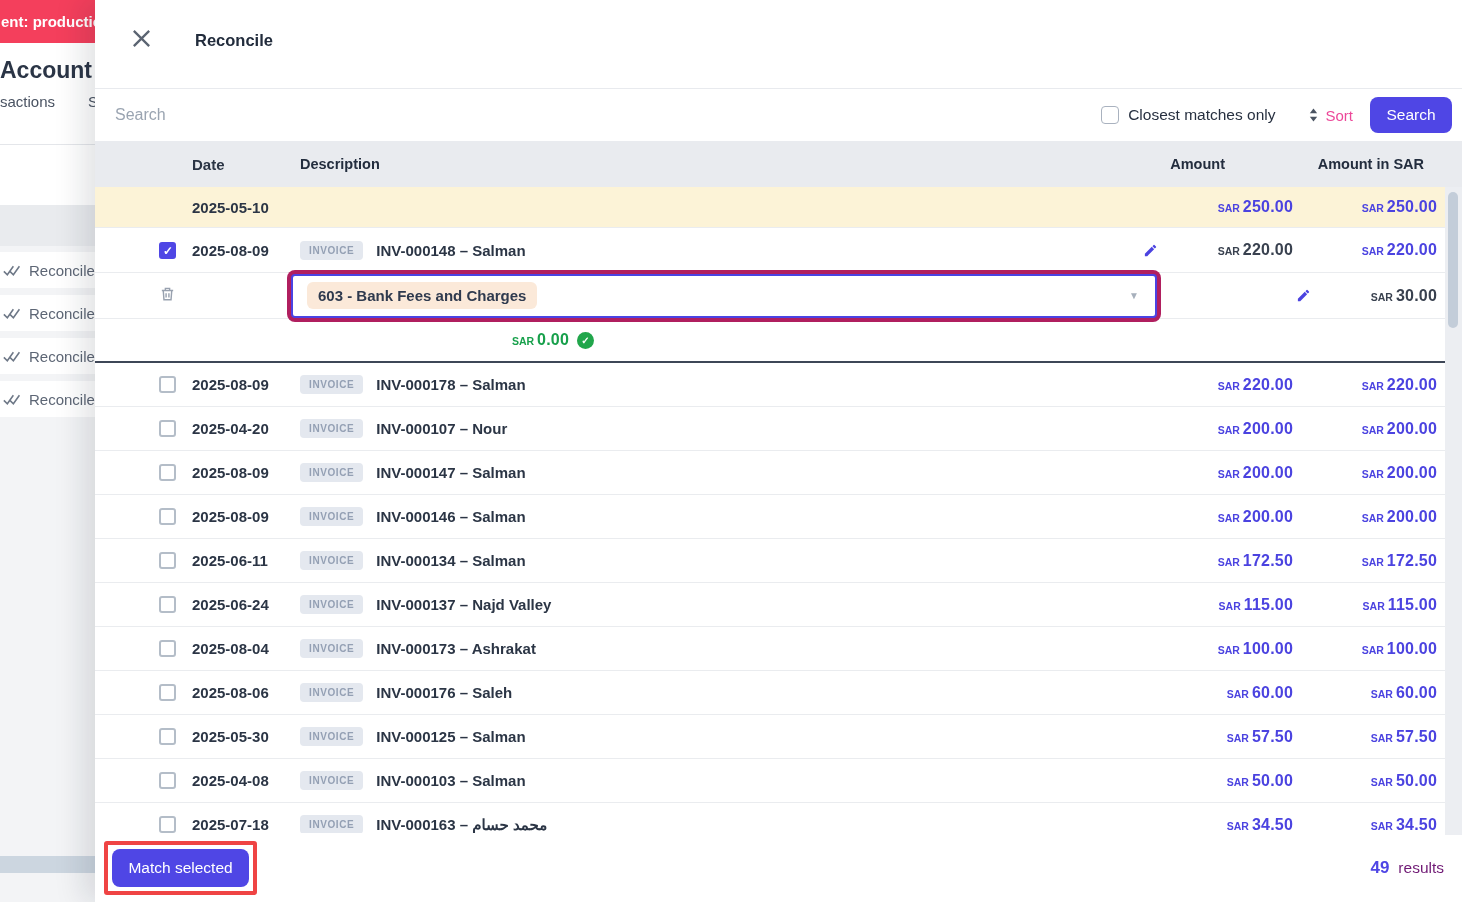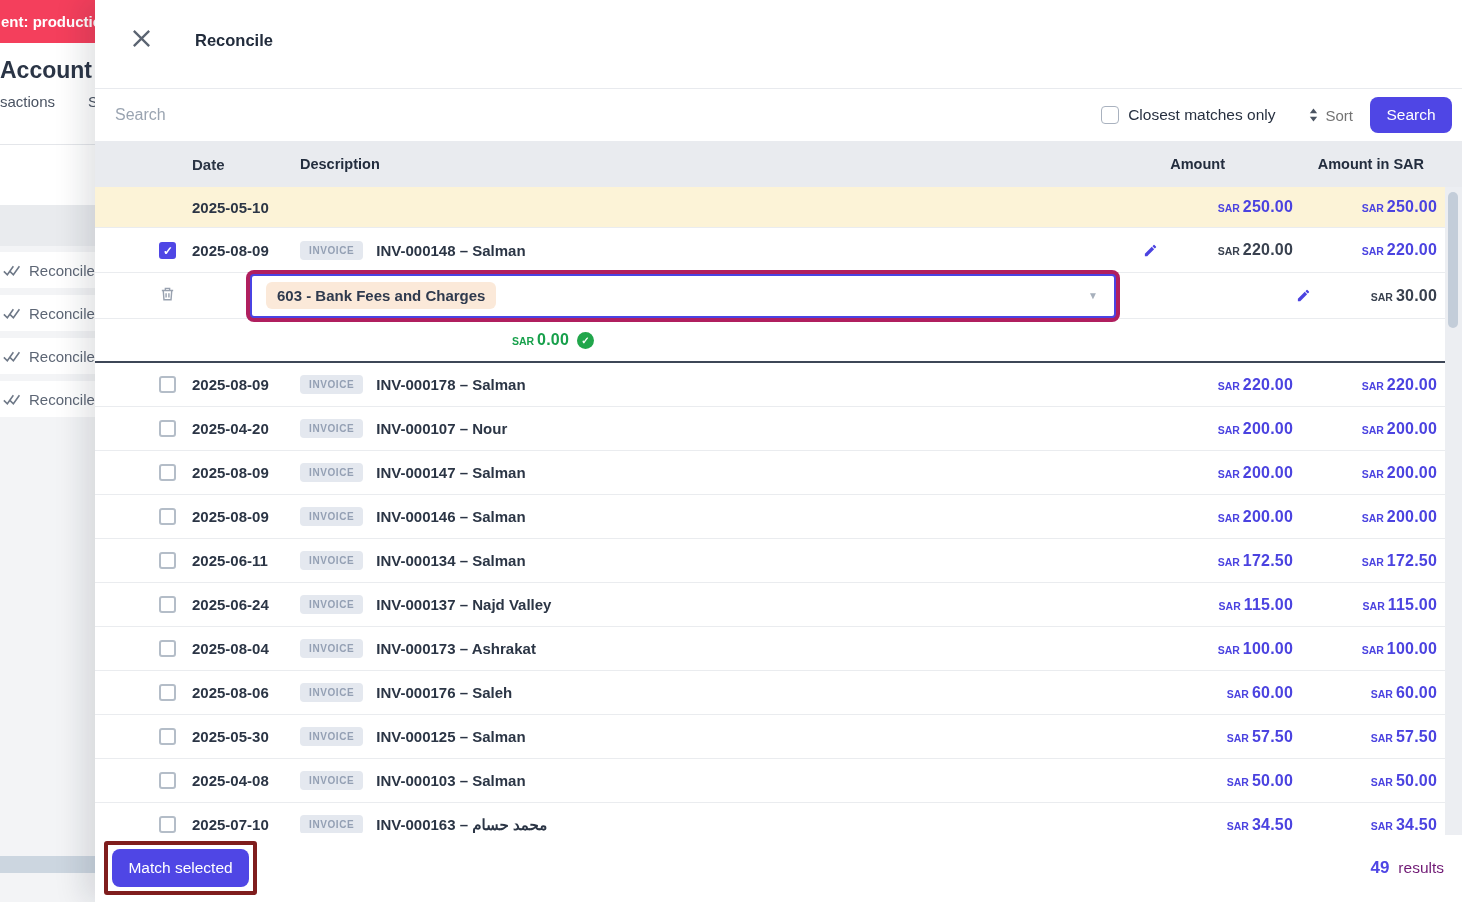--- a/index.html
+++ b/index.html
@@ -34,21 +34,21 @@
   .modal-title { position:absolute; left:100px; top:31px; font-size:16.5px; font-weight:700; color:#222c3c; }
 
   .search-row { height:53px; border-top:1px solid #e8eaee; display:flex; align-items:center;
     padding-left:20px; padding-right:10px; flex-shrink:0; }
   .search-input { flex:1; border:none; outline:none; font-size:16px; color:#2b3442;
     font-family:inherit; min-width:0; }
   .search-input::placeholder { color:#9aa4b1; }
   .cmo { display:flex; align-items:center; gap:9px; margin-right:33px; }
   .cmo-box { width:18px; height:18px; border:1.5px solid #a9b2bf; border-radius:4px; background:#fff; }
   .cmo-label { font-size:15.5px; color:#273040; }
-  .sort { display:flex; align-items:center; gap:6px; color:#737373; font-size:15px;
+  .sort { display:flex; align-items:center; gap:6px; color:#ec4899; font-size:15px;
     margin-right:17px; background:none; border:none; font-family:inherit; }
   .search-btn { width:82px; height:36px; background:#4f46e5; color:#fff; border:none;
     border-radius:8px; font-size:15.5px; font-family:inherit; cursor:pointer; }
 
   .thead { height:46px; background:#e9ebef; display:flex; align-items:center; font-weight:700;
     font-size:14.5px; color:#232d3e; flex-shrink:0; }
   .list { height:646px; overflow:hidden; flex-shrink:0; }
 
   .row { display:flex; align-items:center; height:44px; border-bottom:1px solid #eaecef; }
   .c-check { width:97px; flex-shrink:0; display:flex; align-items:center; padding-left:64px; }
@@ -74,38 +74,38 @@
   .cb.checked { border-color:#4f46e5; background:#4f46e5; position:relative; }
   .cb.checked::after { content:"✓"; position:absolute; left:2px; top:0px; color:#fff;
     font-size:12px; font-weight:700; }
 
   .row-bank { background:#fcf3d7; height:41px; }
   .row-matched { height:45px; }
   .row-adjust { height:46px; }
   .row-remaining { height:44px; border-bottom:2px solid #3e4757; }
 
   .pencil { margin-right:auto; display:flex; align-items:center; }
-  .dropdown { margin-left:58px; width:866px; height:44px; background:#fff; border:2px solid #4a43e3;
+  .dropdown { margin-left:99px; width:866px; height:44px; background:#fff; border:2px solid #4a43e3;
     border-radius:4px; box-shadow:0 0 0 4px #b01f5f; display:flex; align-items:center;
     padding:0 14px; position:relative; }
   .chip { background:#fbe9d9; border-radius:6px; padding:5px 11px; font-size:15px; font-weight:600;
     color:#2f3a4e; white-space:nowrap; }
   .caret { position:absolute; right:16px; color:#a7b0bc; font-size:10px; }
   .caret::after { content:"▼"; }
 
   .c-desc.spread { justify-content:space-between; }
   .add-adj { color:#2196f3; font-size:15.5px; background:none; border:none; font-family:inherit; cursor:pointer; }
   .green-circle { width:17px; height:17px; border-radius:50%; background:#21a64b; color:#fff;
     display:flex; align-items:center; justify-content:center; font-size:10px; font-weight:700;
     margin-left:8px; flex-shrink:0; }
   .green-circle::after { content:"✓"; }
 
   .modal-footer { height:69px; background:#fff; display:flex; align-items:center;
     justify-content:space-between; padding:0 18px 0 9px; flex-shrink:0; }
-  .match-annotation { border:4px solid #7f1d1d; border-radius:3px; padding:4px; }
+  .match-annotation { border:4px solid #ef4444; border-radius:3px; padding:4px; }
   .match-btn { width:137px; height:38px; background:#4f46e5; color:#fff; border:none;
     border-radius:8px; font-size:15.5px; font-family:inherit; cursor:pointer; }
   .results { display:flex; align-items:baseline; gap:9px; }
   .results-count { color:#4f46e5; font-weight:700; font-size:17px; }
   .results-label { color:#701a75; font-size:15.5px; }
 
   .scrollbar { position:absolute; top:187px; right:0; width:17px; height:648px; background:#eceef2; }
   .scroll-thumb { position:absolute; top:5px; left:3px; width:10px; height:136px; border-radius:5px;
     background:#c3cdd9; }
 </style>
@@ -512,21 +512,21 @@
               <span class="sar">SAR</span>
               <span class="val">50.00</span>
             </span>
           </div>
         </div>
 
         <div class="row">
           <div class="c-check">
             <span class="cb"></span>
           </div>
-          <div class="c-date">2025-07-10</div>
+          <div class="c-date">2025-07-18</div>
           <div class="c-desc">
             <span class="badge">INVOICE</span>
             <span class="desc-text">INV-000163 – محمد حسام</span>
           </div>
           <div class="c-amount">
             <span class="money indigo" style="margin-left:auto;">
               <span class="sar">SAR</span>
               <span class="val">34.50</span>
             </span>
           </div>

